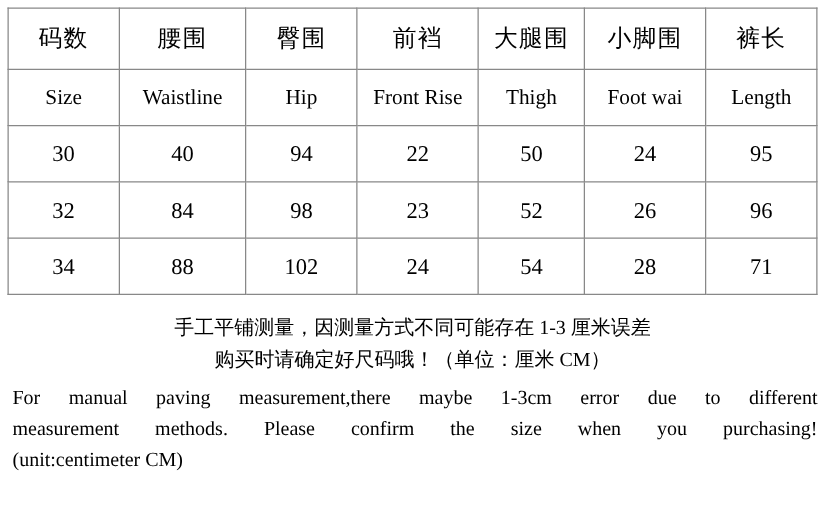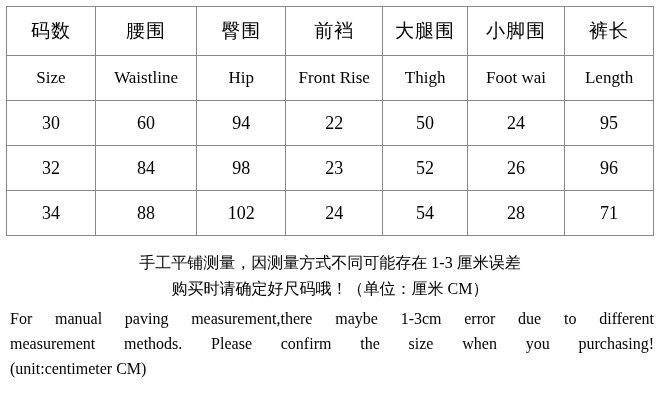--- a/index.html
+++ b/index.html
@@ -113,21 +113,21 @@
         <td>Size</td>
         <td>Waistline</td>
         <td>Hip</td>
         <td>Front Rise</td>
         <td>Thigh</td>
         <td>Foot wai</td>
         <td>Length</td>
       </tr>
       <tr class="row-data">
         <td>30</td>
-        <td>60</td>
+        <td>40</td>
         <td>94</td>
         <td>22</td>
         <td>50</td>
         <td>24</td>
         <td>95</td>
       </tr>
       <tr class="row-data">
         <td>32</td>
         <td>84</td>
         <td>98</td>

